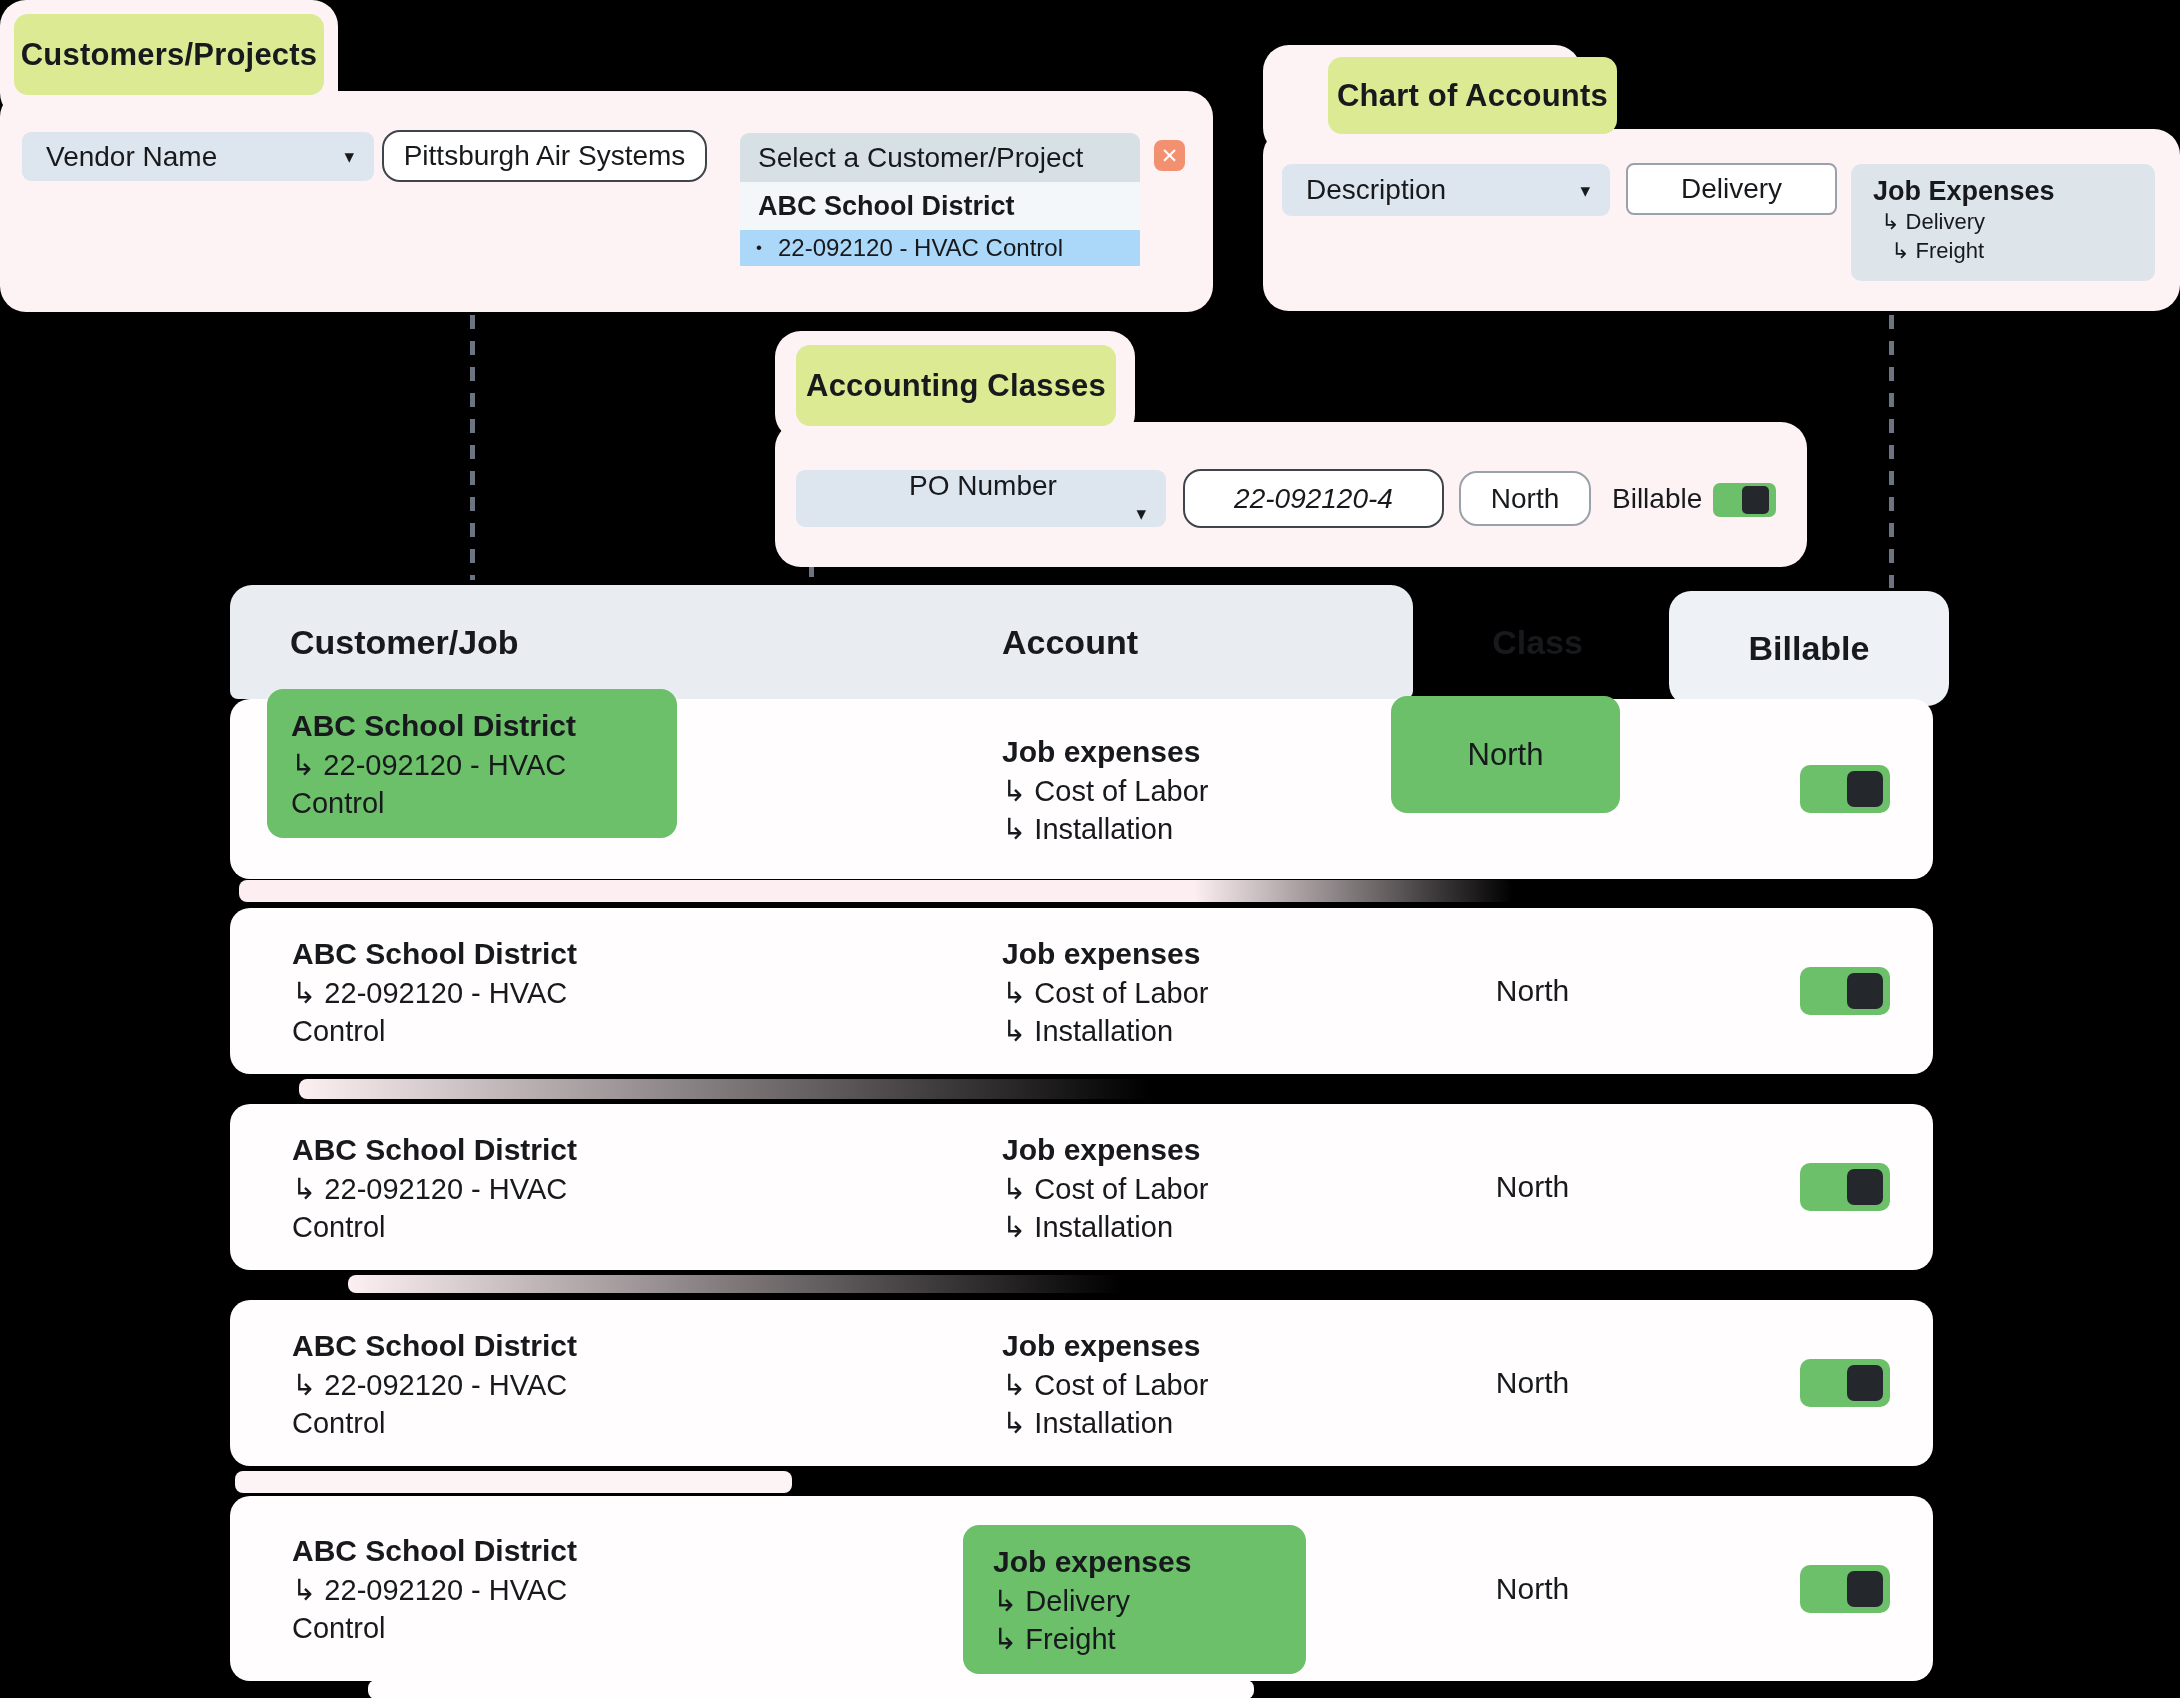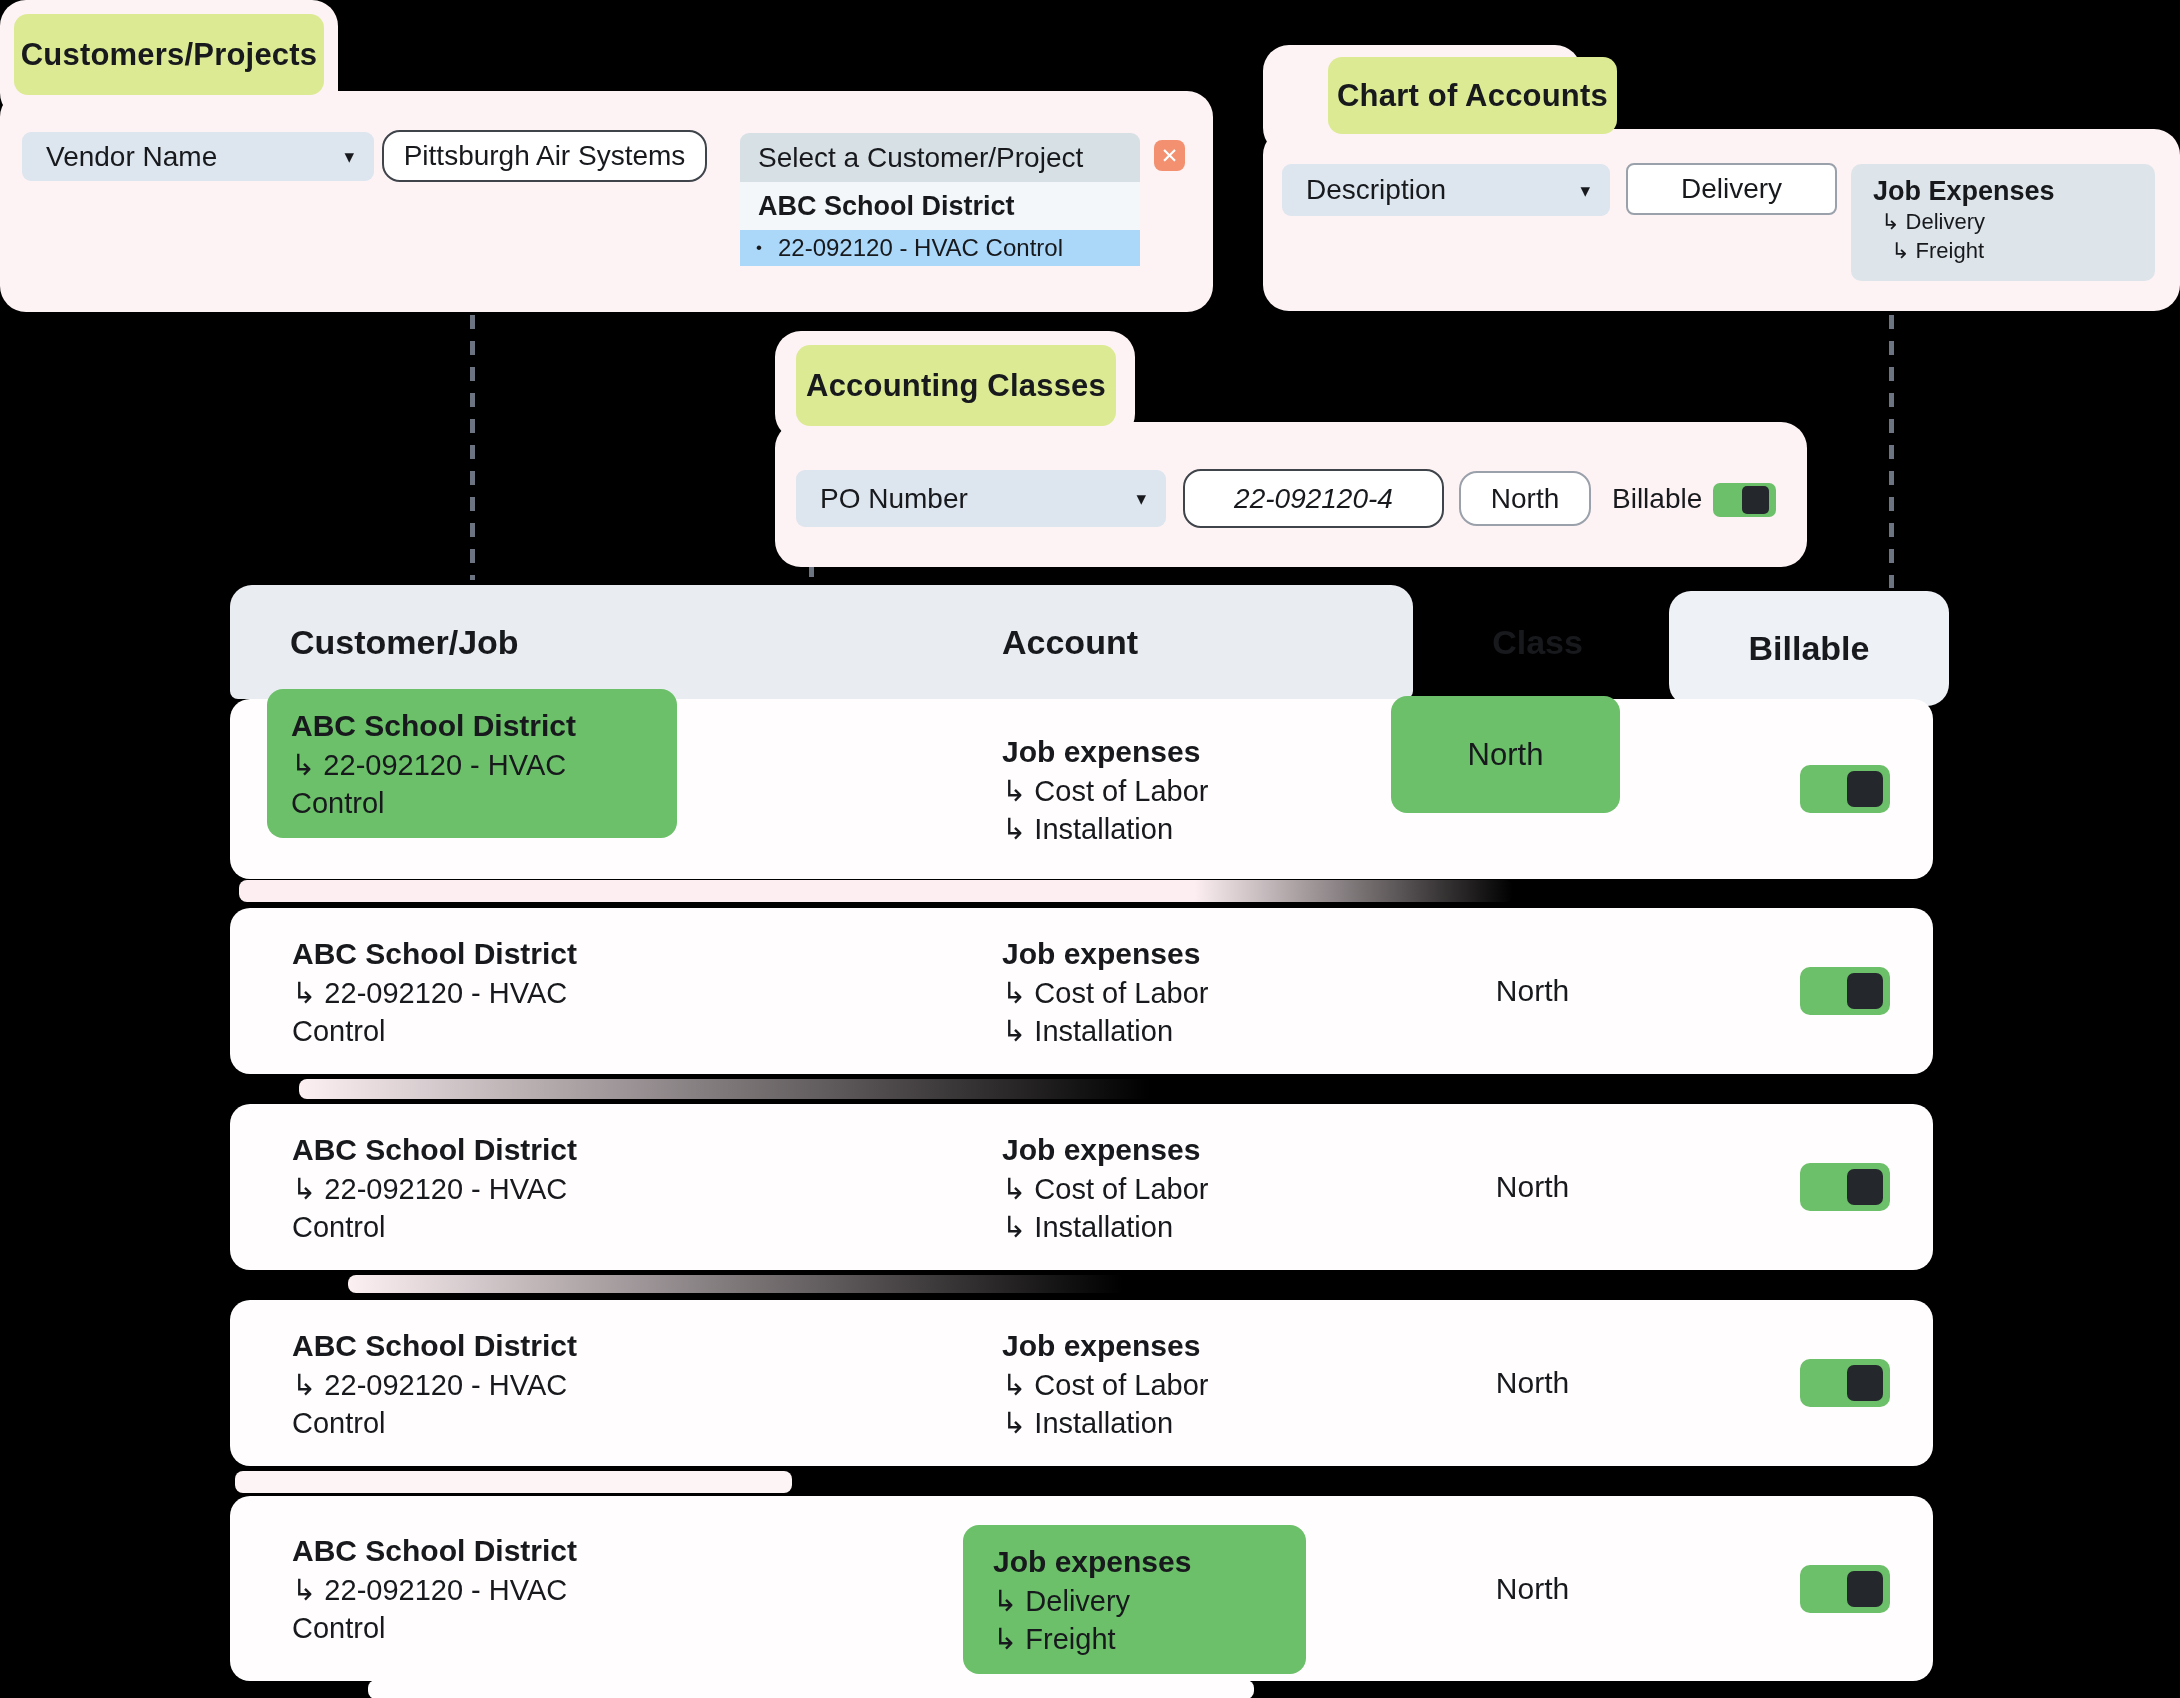--- a/index.html
+++ b/index.html
@@ -43,21 +43,21 @@
   #jobbox{left:1851px;top:164px;width:304px;height:117px;border-radius:10px;background:var(--treebox);
           padding:12px 0 0 22px;}
   .jobbox-title{font-size:27px;font-weight:600;}
   .jobbox-item{font-size:22px;line-height:29px;margin-left:8px;}
   .jobbox-item.lvl2{margin-left:18px;}
 
   
   #p3-holder{left:775px;top:331px;width:360px;height:109px;border-radius:26px;}
   #p3-body{left:775px;top:422px;width:1032px;height:145px;border-radius:26px;}
   #p3-tab{left:796px;top:345px;width:320px;height:81px;}
-  #po-select{left:796px;top:470px;width:370px;height:57px;}
+  #po-select{left:796px;top:470px;width:370px;height:57px;flex-direction:column;}
   #po-input{left:1183px;top:469px;width:261px;height:59px;font-style:italic;}
   #class-input{left:1459px;top:471px;width:132px;height:55px;}
   #billable-label{left:1612px;top:470px;height:57px;display:flex;align-items:center;font-size:28px;}
   #mini-toggle{left:1713px;top:483px;width:63px;height:34px;border-radius:7px;background:var(--green);}
   #mini-toggle .knob{position:absolute;left:29px;top:3px;width:27px;height:28px;border-radius:5px;background:var(--knob);}
 
   
   #th-main{left:230px;top:585px;width:1183px;height:114px;background:var(--table_header);
            border-radius:22px 22px 8px 8px;}
   .th{position:absolute;top:0;bottom:0;display:flex;align-items:center;font-size:34px;font-weight:600;}

